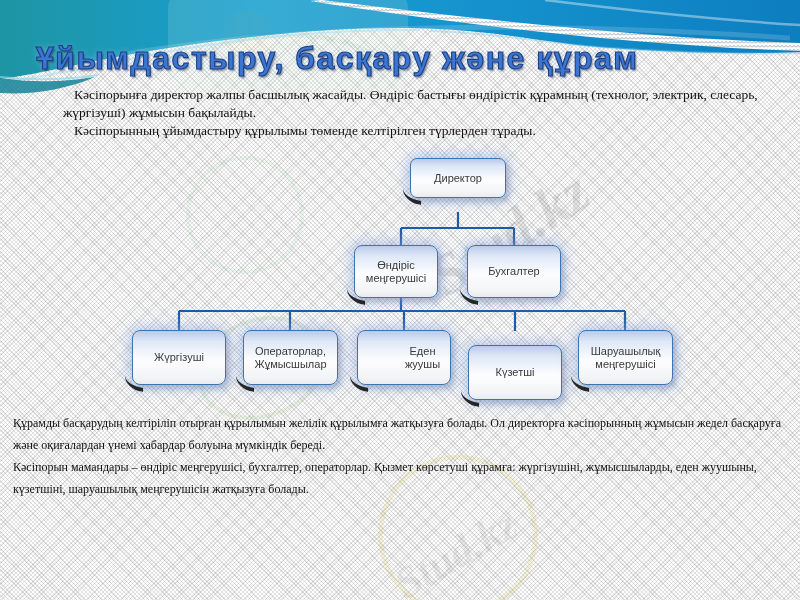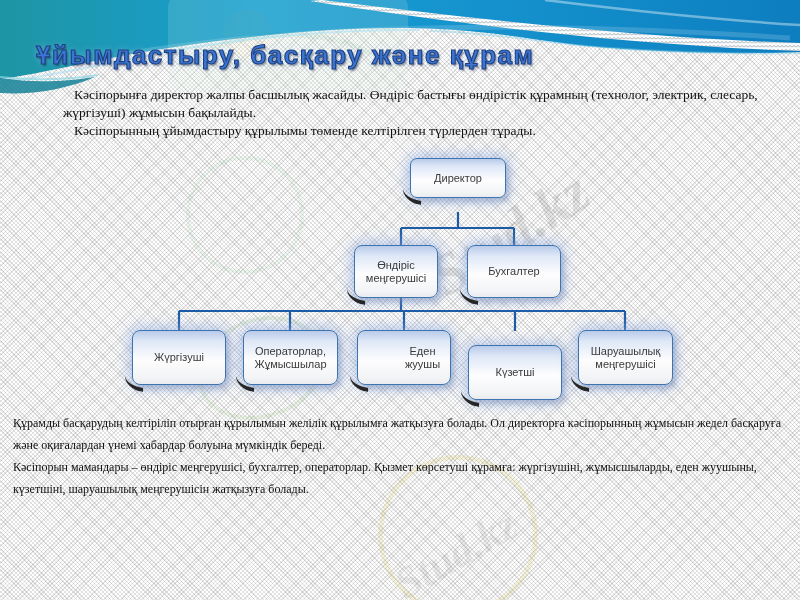--- a/index.html
+++ b/index.html
@@ -22,21 +22,21 @@
   }
   .wm1 { left:436px; top:248px; font-size:58px; color:rgba(105,105,105,.17); transform:rotate(-33deg); transform-origin:left center; }
   .wm2 { left:398px; top:562px; font-size:44px; color:rgba(115,115,115,.13); transform:rotate(-30deg); transform-origin:left center; }
   .wm-ring { position:absolute; z-index:2; border-radius:50%; pointer-events:none; }
   .ring-yellow { left:378px; top:455px; width:150px; height:150px; border:5px solid rgba(205,190,90,.20); }
   .ring-green  { left:196px; top:318px; width:122px; height:92px; border:4px solid rgba(140,190,110,.18); transform:rotate(-20deg); }
   .ring-green2 { left:186px; top:156px; width:110px; height:110px; border:4px solid rgba(150,200,160,.15); }
 
   .page-title {
     position:absolute; left:36px; top:40px; z-index:3; margin:0;
-    font-size:26px; font-weight:bold; letter-spacing:1.5px;
+    font-size:32px; font-weight:bold; letter-spacing:1.5px;
     color:#3b76d4;
     -webkit-text-stroke:1.1px #1e3f7e;
     text-shadow: 1.5px 2px 2px rgba(15,25,55,.45), 0 0 7px rgba(190,215,255,.45);
     white-space:nowrap;
   }
   .intro {
     position:absolute; left:63px; top:86px; width:716px; z-index:4;
     font-family:"Liberation Serif", serif; font-size:13.5px; line-height:18px; color:#101010;
   }
   .intro p { margin:0; text-indent:11px; }

